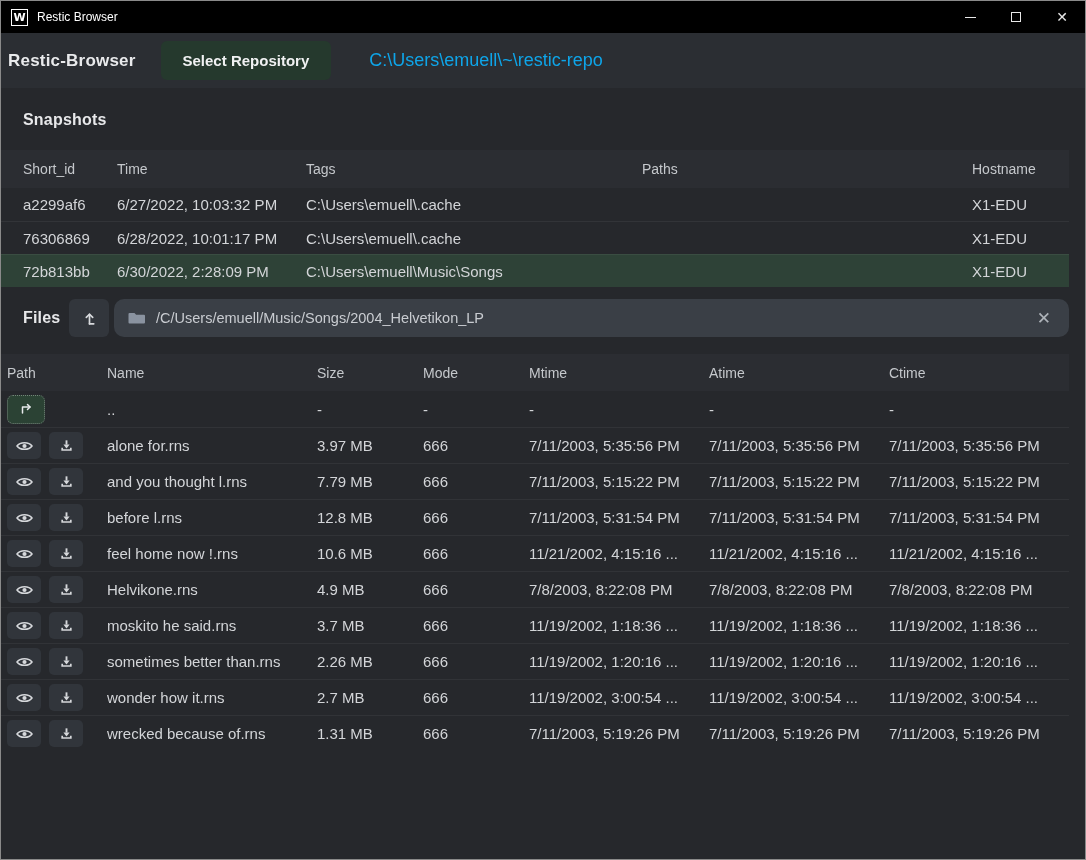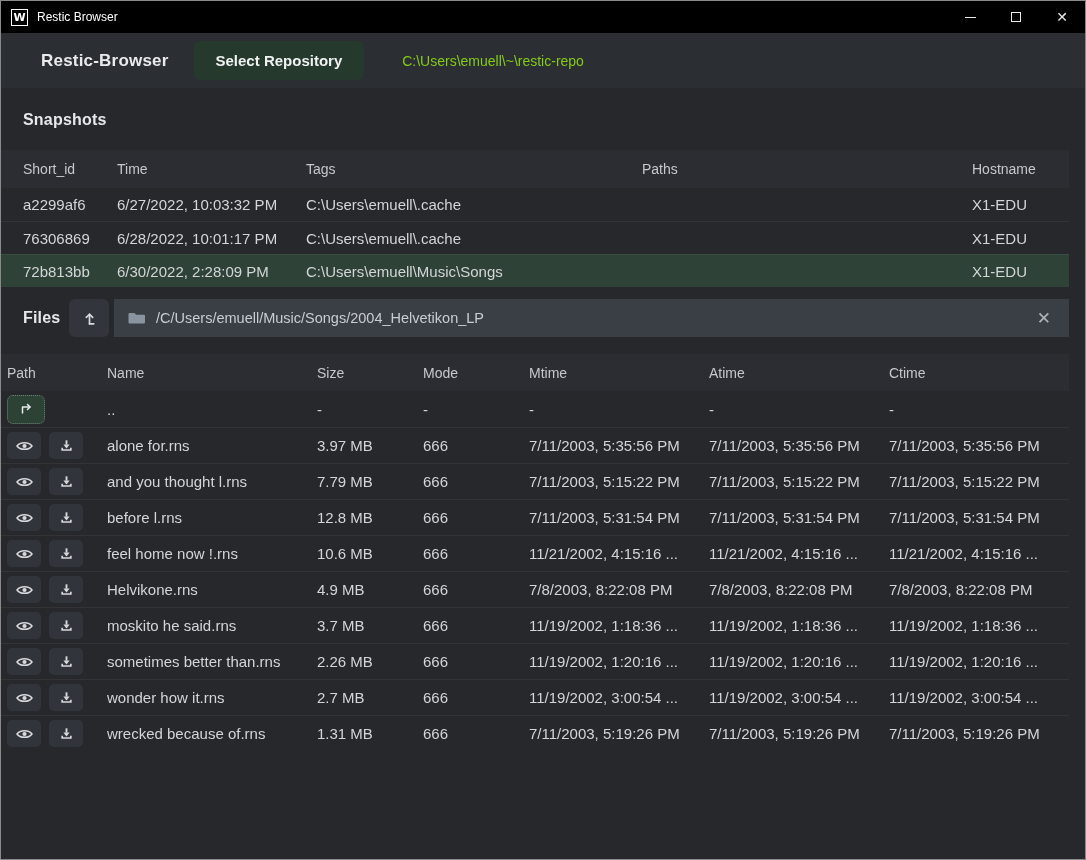--- a/index.html
+++ b/index.html
@@ -38,31 +38,31 @@
     background: transparent; border: none; cursor: pointer; color: #e8e8e8;
   }
   .min-glyph { width: 11px; height: 1px; background: #e8e8e8; display: block; }
   .max-glyph { width: 10px; height: 10px; border: 1px solid #e8e8e8; display: block; }
   .close-glyph { font-size: 14px; line-height: 1; color: #e8e8e8; }
 
   
   .header {
     height: 55px; background: #2b2e33;
     display: flex; align-items: center;
-    padding: 0 40px; flex: 0 0 auto;
+    padding: 0 7px; flex: 0 0 auto;
   }
   .app-name { font-size: 17px; font-weight: 700; color: #e9eaec; letter-spacing: .2px; }
   .select-repo-btn {
     margin-left: 25px; height: 39px; padding: 0 22px;
     background: #25392d; color: #f0f1f2;
     border: none; border-radius: 6px;
     font-family: inherit; font-size: 15px; font-weight: 700;
     cursor: pointer;
   }
-  .repo-path { margin-left: 38px; font-size: 14px; color: #84cc16; }
+  .repo-path { margin-left: 38px; font-size: 18px; color: #0ea5e9; }
 
   
   .section-title {
     font-size: 16px; font-weight: 700; color: #e7e8ea;
     letter-spacing: .2px;
   }
   .snapshots-title { margin: 23px 24px 21px 22px; }
 
   
   .snap-grid {
@@ -90,21 +90,21 @@
     margin: 12px 16px 4px 22px; height: 38px; flex: 0 0 auto;
   }
   .files-title { width: 46px; }
   .up-btn {
     width: 40px; height: 38px; margin-left: 0;
     background: #32363c; border: none; border-radius: 6px;
     display: flex; align-items: center; justify-content: center; cursor: pointer;
   }
   .path-bar {
     flex: 1; height: 38px; margin-left: 5px;
-    background: #3a3f46; border-radius: 0;
+    background: #3a3f46; border-radius: 10px;
     display: flex; align-items: center;
     padding: 0 14px; cursor: text;
   }
   .path-text { margin-left: 10px; font-size: 14.5px; color: #c9ccd1; white-space: nowrap; overflow: hidden; }
   .clear-btn {
     margin-left: auto; background: none; border: none; cursor: pointer;
     color: #aeb3b9; font-size: 17px; line-height: 1; padding: 2px 4px;
   }
 
   

